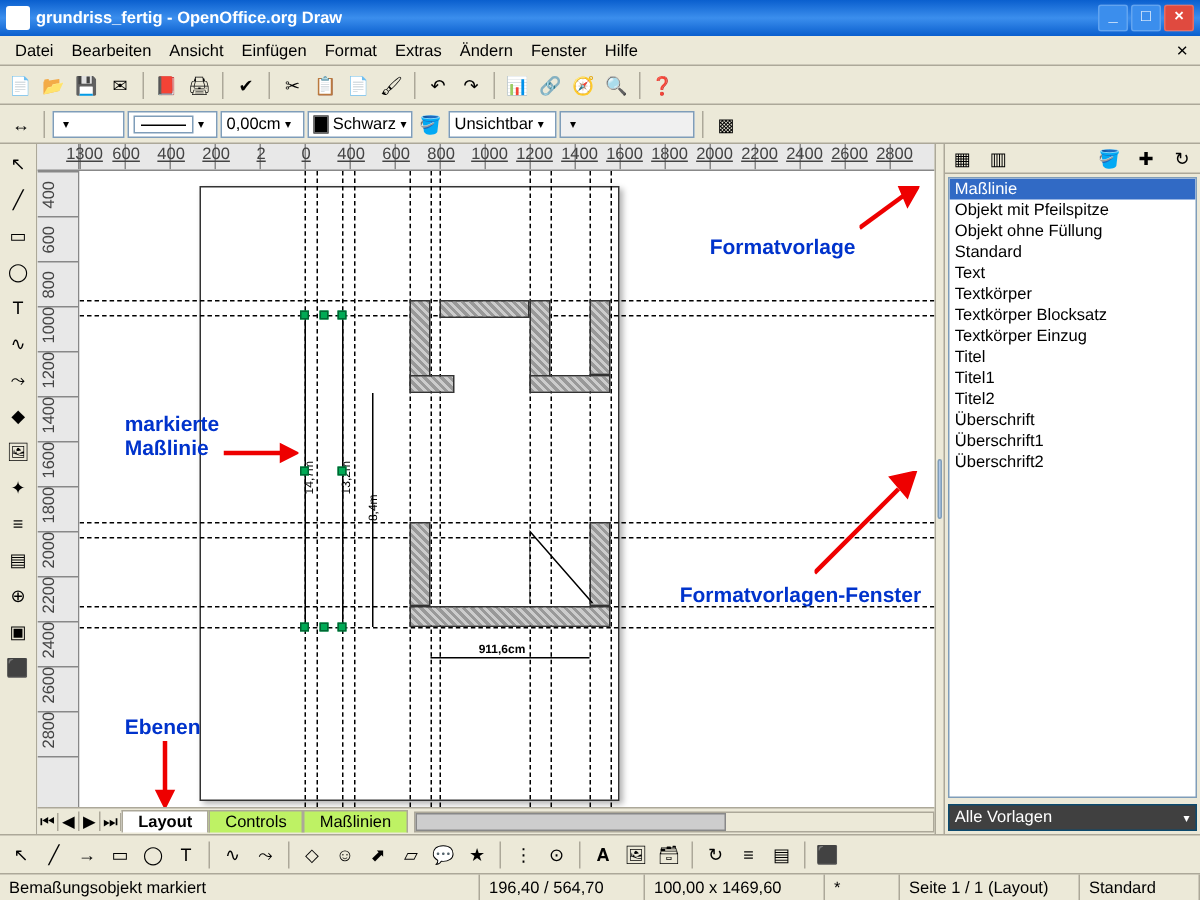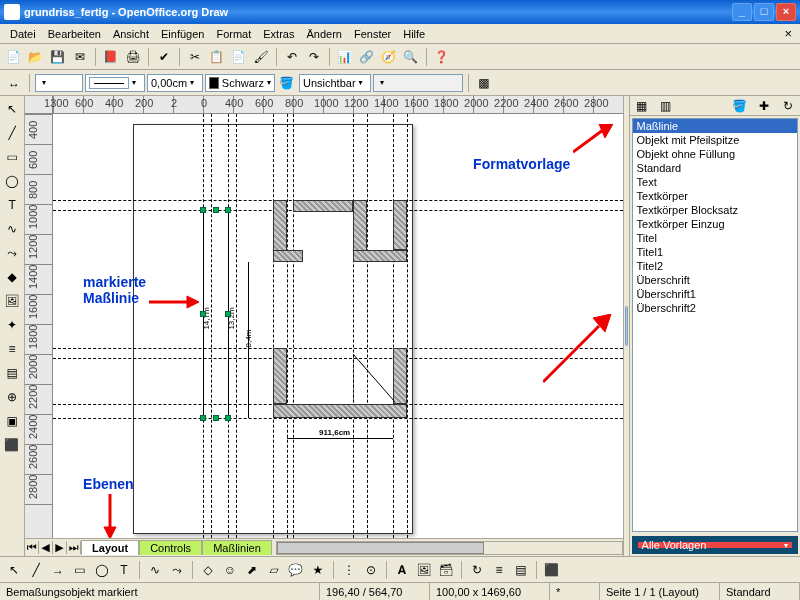--- a/index.html
+++ b/index.html
@@ -25,21 +25,21 @@
 .linesw { width: 40px; height: 12px; border: 1px solid #7f9db9; background: #fff; position: relative; }
 .linesw::after { content: ""; position: absolute; left: 4px; right: 4px; top: 50%; border-top: 1px solid #000; }
 
 .workarea { display: flex; height: calc(600px - 24px - 20px - 26px - 26px - 26px - 18px); }
 .leftbar { width: 28px; background: #ece9d8; border-right: 1px solid #aca899; display: flex; flex-direction: column; align-items: center; padding: 2px 0; gap: 2px; }
 .leftbar .tbtn { width: 22px; height: 22px; }
 
 .canvaswrap { flex: 1; display: flex; flex-direction: column; background: #fff; }
 .hruler { height: 18px; background: #e8e8e8; border-bottom: 1px solid #888; display: flex; overflow: hidden; font-size: 9px; color: #444; }
 .hruler .tick { flex: 0 0 30px; border-left: 1px solid #888; position: relative; }
-.hruler .tick span { position: absolute; top: 1px; left: -10px; width: 20px; text-align: center; }
+.hruler .tick span { position: absolute; top: 1px; left: -10px; width: 20px; text-align: center; text-decoration: underline; }
 .canvasrow { flex: 1; display: flex; overflow: hidden; position: relative; }
 .vruler { width: 28px; background: #e8e8e8; border-right: 1px solid #888; font-size: 9px; color: #444; }
 .vruler .vt { height: 30px; border-top: 1px solid #888; position: relative; }
 .vruler .vt span { position: absolute; left: 2px; top: -6px; transform: rotate(-90deg); transform-origin: left top; width: 30px; }
 .canvas { flex: 1; background: #fff; position: relative; overflow: hidden; }
 .page { position: absolute; left: 80px; top: 10px; width: 280px; height: 410px; background: #fff; border: 1px solid #333; box-shadow: 2px 2px 4px rgba(0,0,0,0.3); }
 
 .guide-v { position: absolute; top: 0; bottom: 0; border-left: 1px dashed #000; }
 .guide-h { position: absolute; left: 0; right: 0; border-top: 1px dashed #000; }
 .floorseg { position: absolute; background: repeating-linear-gradient(45deg,#999,#999 2px,#ccc 2px,#ccc 4px); border: 1px solid #333; }
@@ -58,21 +58,21 @@
 .tab.active { background: #fff; font-weight: bold; }
 .hscroll { flex: 1; height: 14px; background: #ece9d8; border: 1px solid #aca899; position: relative; margin-left: 4px; }
 .hscroll .thumb { position: absolute; left: 0; width: 60%; height: 100%; background: #cdcdcd; border: 1px solid #888; }
 
 .sidepanel { width: 192px; background: #ece9d8; border-left: 1px solid #aca899; display: flex; flex-direction: column; }
 .sidetop { height: 20px; display: flex; align-items: center; padding: 2px; gap: 4px; border-bottom: 1px solid #aca899; }
 .sidetop .spacer { flex: 1; }
 .stylelist { flex: 1; background: #fff; border: 1px solid #7f9db9; margin: 2px; overflow: auto; font-size: 10px; }
 .stylelist .item { padding: 1px 4px; cursor: pointer; }
 .stylelist .item.sel { background: #316ac5; color: #fff; }
-.sidefoot { height: 18px; background: #ef4444; color: #fff; border: 6px solid #0c4a6e; margin: 2px; display: flex; align-items: center; padding: 0 4px; font-size: 10px; }
+.sidefoot { height: 18px; background: #404040; color: #fff; border: 1px solid #0c4a6e; margin: 2px; display: flex; align-items: center; padding: 0 4px; font-size: 10px; }
 .sidefoot .dd { margin-left: auto; font-size: 8px; }
 .sidegrip { width: 6px; background: #ece9d8; border-left: 1px solid #aca899; cursor: ew-resize; display: flex; align-items: center; justify-content: center; }
 .sidegrip .g { width: 3px; height: 40px; background: #b0c8e8; border: 1px solid #7f9db9; border-radius: 2px; }
 
 .bottombar { height: 26px; background: #ece9d8; border-top: 1px solid #aca899; display: flex; align-items: center; padding: 0 4px; gap: 2px; }
 .statusbar { height: 18px; background: #ece9d8; border-top: 1px solid #aca899; display: flex; align-items: center; font-size: 10px; }
 .statusbar .cell { border-right: 1px solid #aca899; padding: 0 6px; height: 100%; display: flex; align-items: center; }
 </style>
 </head>
 <body>
@@ -346,20 +346,21 @@
         <div class="annot" style="left:30px;top:362px">Ebenen</div>
         <div class="arrow" style="left:42px;top:380px"><svg width="30" height="45">
               <line x1="15" y1="0" x2="15" y2="33" stroke-width="3"></line>
               <polygon points="9,33 15,45 21,33"></polygon>
             </svg></div>
         <div class="annot" style="left:420px;top:42px">Formatvorlage</div>
         <div class="arrow" style="left:520px;top:10px"><svg width="40" height="30">
               <line x1="0" y1="28" x2="30" y2="6" stroke-width="3"></line>
               <polygon points="26,0 40,0 32,14"></polygon>
             </svg></div>
+        <div class="annot" style="left:400px;top:274px">Formatvorlagen-Fenster</div>
         <div class="arrow" style="left:490px;top:200px"><svg width="70" height="70">
               <line x1="0" y1="68" x2="56" y2="12" stroke-width="3"></line>
               <polygon points="50,4 68,0 62,18"></polygon>
             </svg></div>
       </div>
     </div>
 
     <div class="tabbar">
       <div class="navb">⏮</div>
       <div class="navb">◀</div>

